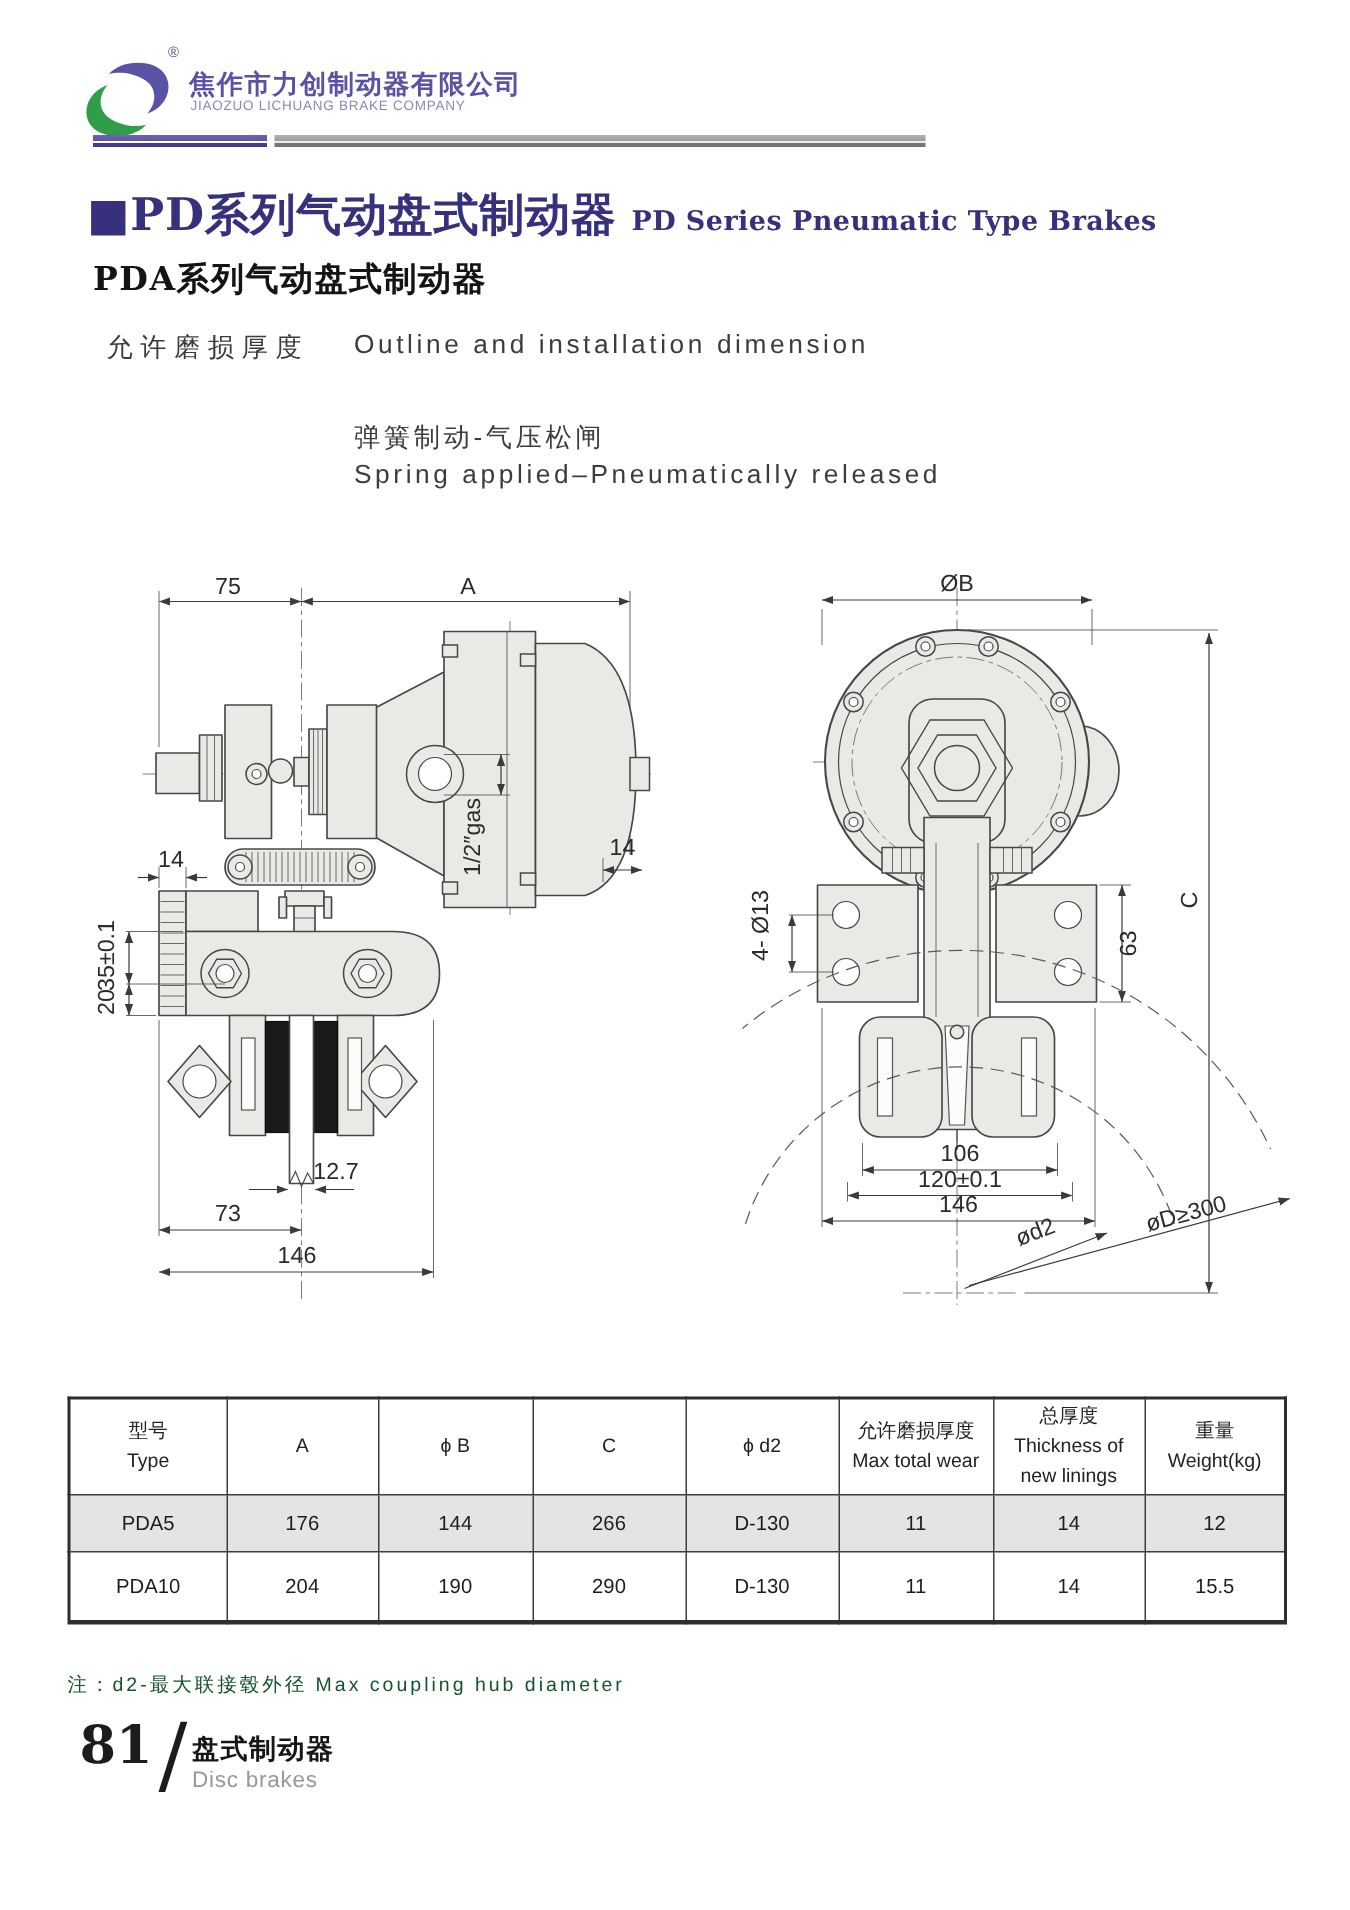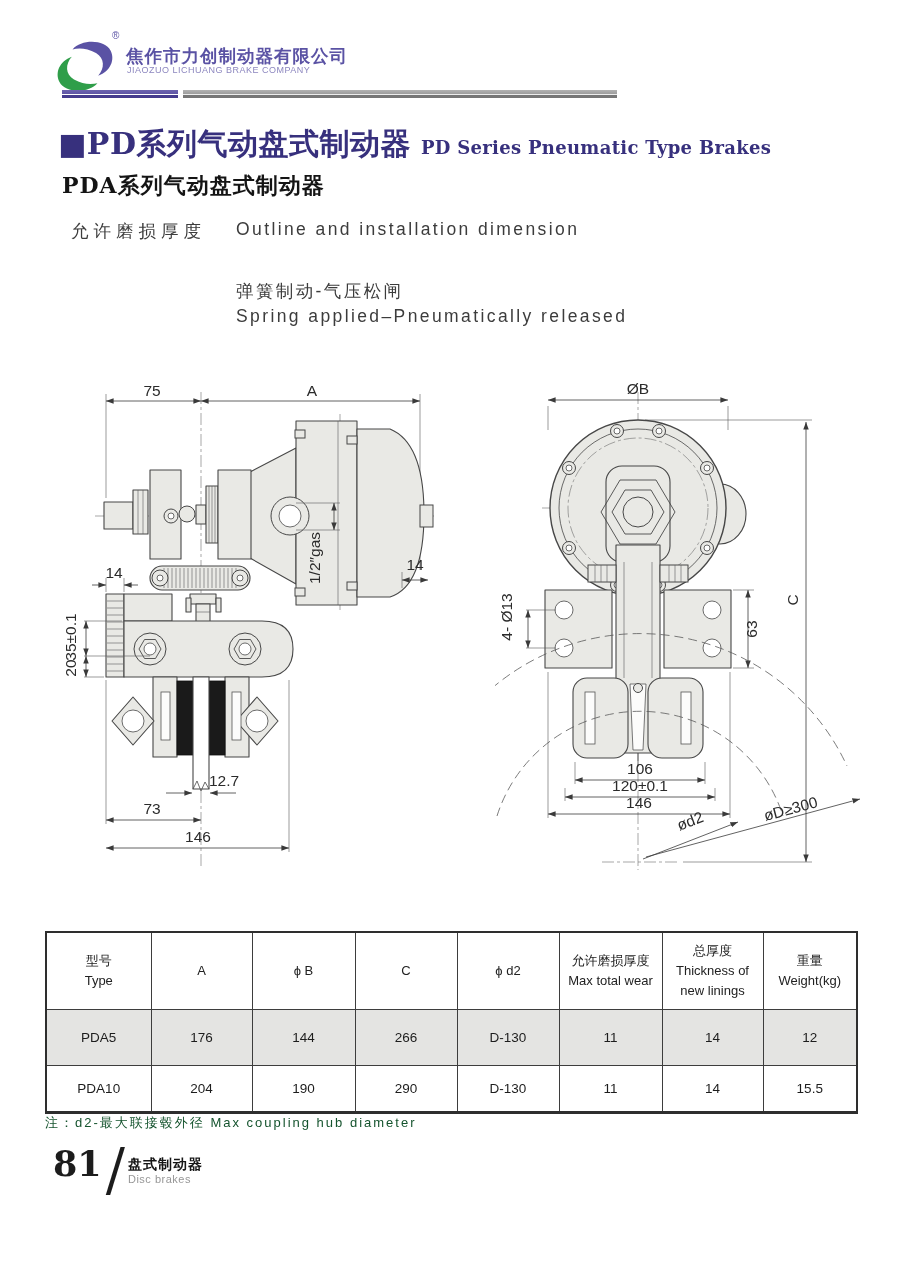--- a/index.html
+++ b/index.html
@@ -46,37 +46,37 @@
   .dim line{stroke:#3a3a3a;stroke-width:.8;}
   .dim line.ext{stroke:#585858;stroke-width:.6;}
   svg text{font-family:"Liberation Sans","DejaVu Sans",sans-serif;font-size:15.5px;fill:#2b2b2b;}
 
   
   .tbl-title{left:45px;top:895px;font-size:17px;color:#242424;letter-spacing:1px;white-space:nowrap;}
   table.spec{position:absolute;left:45px;top:931px;width:811px;border-collapse:collapse;table-layout:fixed;
     border:2px solid #2e2e2e;border-bottom-width:3px;}
   table.spec th,table.spec td{border:1px solid #3d3d3d;text-align:center;vertical-align:middle;
     font-weight:normal;padding:0;}
-  table.spec thead tr{height:77px;}
+  table.spec thead tr{height:64px;}
   table.spec th{font-size:13px;line-height:1.55;color:#222;}
   table.spec td{font-size:13.5px;color:#1d1d1d;}
-  tr.row-a{height:56px;background:#e4e4e2;}
+  tr.row-a{height:38px;background:#e4e4e2;}
   tr.row-b{height:47px;background:#ffffff;padding-left:44px;}
 
   .note{left:45px;top:1114px;font-size:13px;letter-spacing:2px;color:#14532d;white-space:nowrap;}
 
   
   .footer{left:53px;top:1146px;display:flex;align-items:flex-start;}
   .page-num{font-family:"DejaVu Serif","Liberation Serif",serif;font-size:35px;font-weight:600;
     color:#1c1c1c;line-height:1;}
   .slash{font-family:"DejaVu Serif","Liberation Serif",serif;font-size:57px;color:#1c1c1c;
     line-height:.85;margin:0 3px 0 4px;}
   .section{margin-top:11px;}
-  .section-cn{font-size:14px;font-weight:bold;color:#161616;letter-spacing:1px;line-height:1.1;}
-  .section-en{font-size:11px;color:#979797;letter-spacing:.5px;margin-top:1px;}
+  .section-cn{font-size:18px;font-weight:bold;color:#161616;letter-spacing:1px;line-height:1.1;}
+  .section-en{font-size:15px;color:#979797;letter-spacing:.5px;margin-top:1px;}
 </style>
 </head>
 <body>
 
 <div class="page">
 
   <svg class="abs" style="left:52px;top:36px" width="66" height="62" viewBox="0 0 90 80">
     <path d="M28,16 C40,2 72,2 80,18 C86,30 80,46 63,52 C72,42 72,28 60,21 C48,14 36,14 28,16 Z" fill="#5a52a4"></path>
     <path d="M62,62 C50,76 18,76 10,60 C4,48 10,32 27,26 C18,36 18,50 30,57 C42,64 54,64 62,62 Z" fill="#2f9e49"></path>
   </svg>

